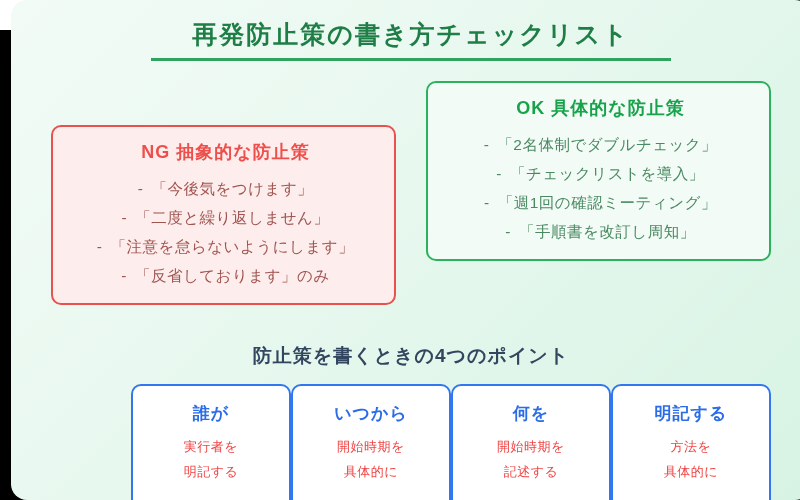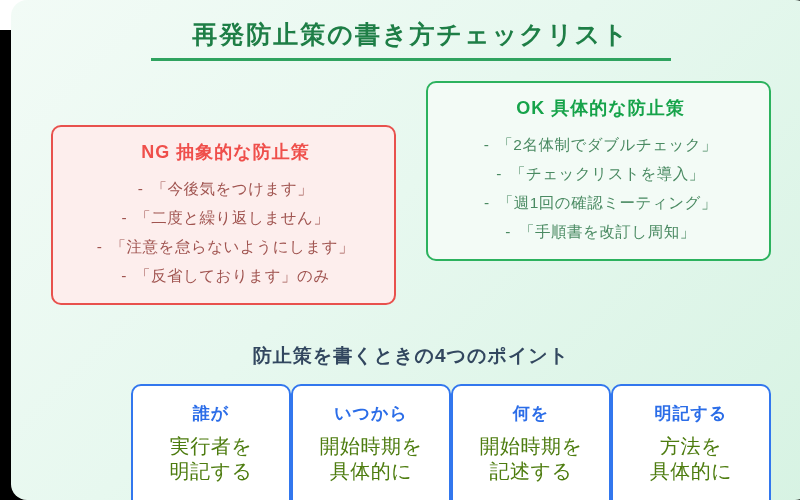--- a/index.html
+++ b/index.html
@@ -104,23 +104,23 @@
   }
   .point-card h4 {
     font-size: 17px;
     font-weight: bold;
     color: #2b6de8;
     letter-spacing: 1px;
     margin-bottom: 9px;
   }
   .point-card .body-line {
     display: block;
-    font-size: 20px;
+    font-size: 13px;
     line-height: 25px;
-    color: #4d7c0f;
+    color: #ef4444;
     letter-spacing: 0.5px;
   }
 </style>
 </head>
 <body>
 
 <div class="corner-white"></div>
 
 <div class="panel">
 

